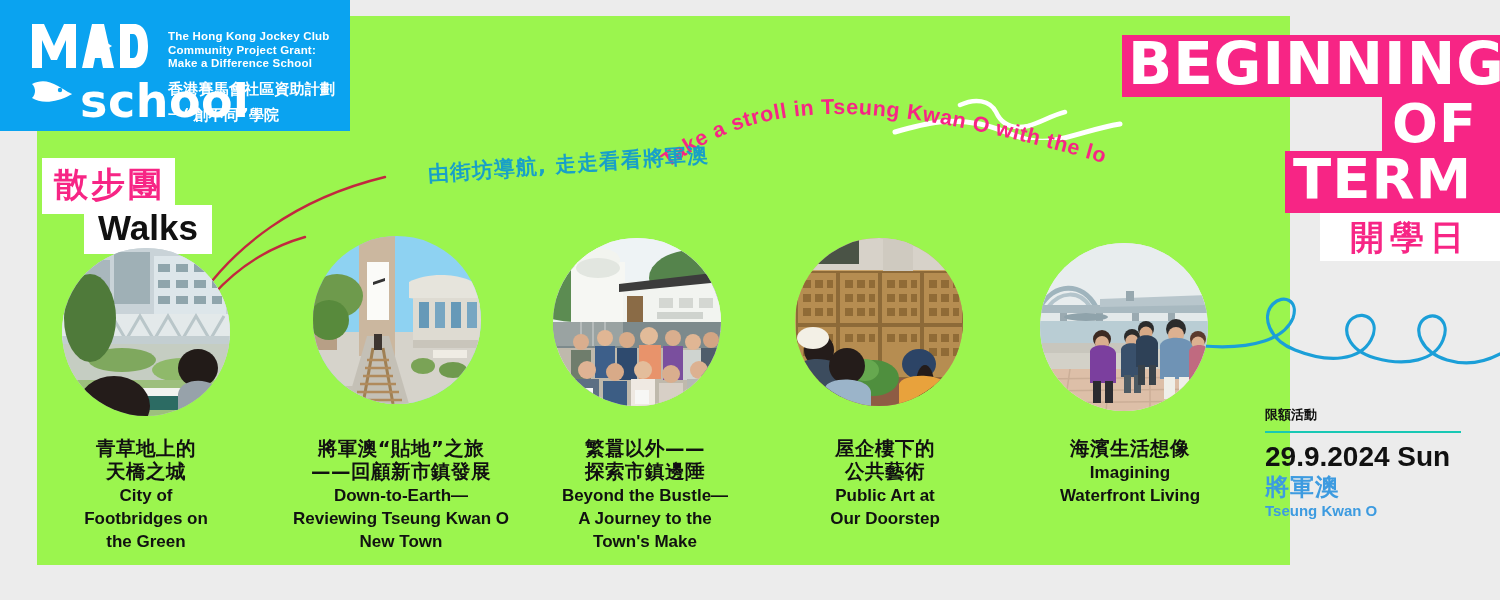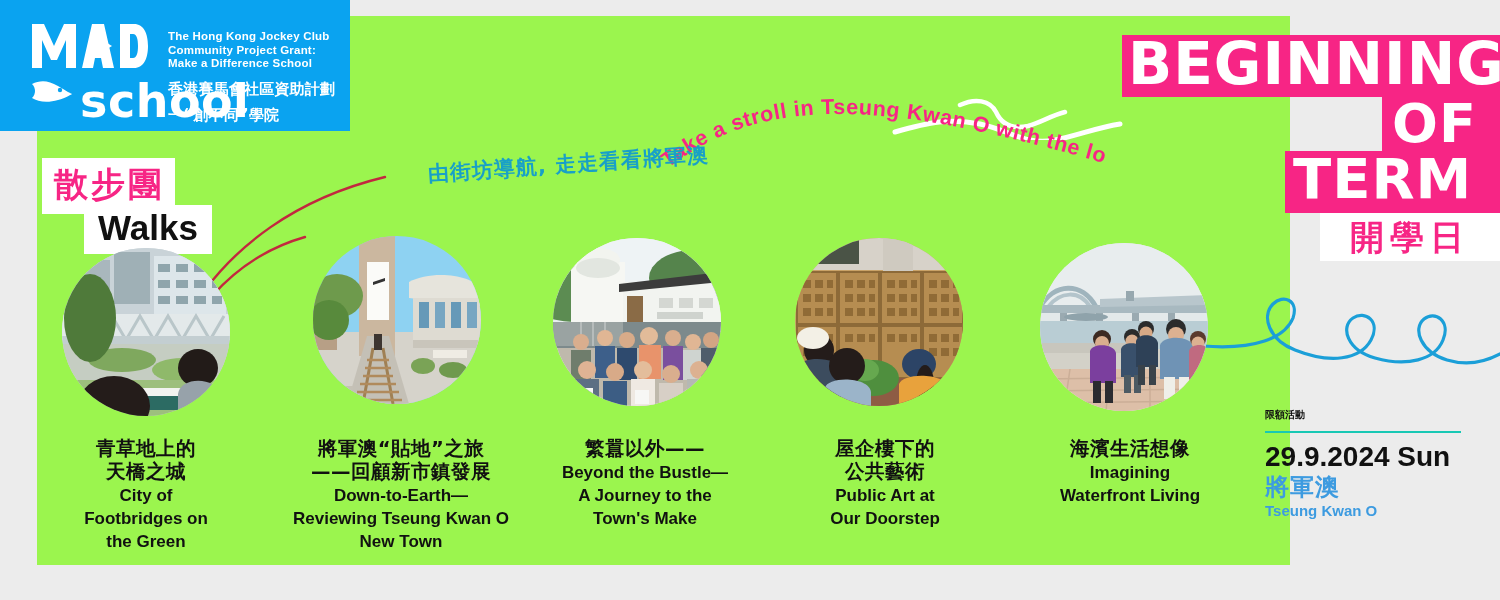--- a/index.html
+++ b/index.html
@@ -96,21 +96,21 @@
     font-family:"DejaVu Sans",sans-serif;letter-spacing:0.5px;}
   .cap .en{font-size:17px;font-weight:bold;line-height:21px;margin-top:2px;}
   #cap1{left:56px;top:437px;width:180px;}
   #cap2{left:290px;top:437px;width:222px;}
   #cap3{left:545px;top:437px;width:200px;}
   #cap4{left:790px;top:437px;width:190px;}
   #cap5{left:1030px;top:437px;width:200px;}
 
   
   .info{position:absolute;left:1265px;top:405px;width:200px;}
-  .info .lim-cn{font-size:10px;font-weight:bold;color:#111;line-height:19px;
+  .info .lim-cn{font-size:13px;font-weight:bold;color:#111;line-height:19px;
     font-family:"DejaVu Sans",sans-serif;}
   .info .lim-en{font-size:16px;font-weight:bold;color:#111;line-height:20px;}
   .info .rule{height:2px;background:#18c8b4;margin:7px 0 8px 0;width:196px;}
   .info .date{font-size:28px;font-weight:bold;color:#111;letter-spacing:0px;
     line-height:32px;white-space:nowrap;}
   .info .venue-cn{font-size:24px;font-weight:bold;color:#3d9be0;line-height:29px;
     font-family:"DejaVu Sans",sans-serif;letter-spacing:1px;}
   .info .venue-en{font-size:15px;font-weight:bold;color:#3d9be0;line-height:17px;}
 </style>
 </head>
@@ -470,20 +470,21 @@
   <div class="cap" id="cap2">
     <div class="cn">將軍澳“貼地”之旅</div>
     <div class="cn">——回顧新市鎮發展</div>
     <div class="en">Down-to-Earth—</div>
     <div class="en">Reviewing Tseung Kwan O</div>
     <div class="en">New Town</div>
   </div>
 
   <div class="cap" id="cap3">
     <div class="cn">繁囂以外——</div>
+    <div class="cn">探索市鎮邊陲</div>
     <div class="en">Beyond the Bustle—</div>
     <div class="en">A Journey to the</div>
     <div class="en">Town's Make</div>
   </div>
 
   <div class="cap" id="cap4">
     <div class="cn">屋企樓下的</div>
     <div class="cn">公共藝術</div>
     <div class="en">Public Art at</div>
     <div class="en">Our Doorstep</div>

